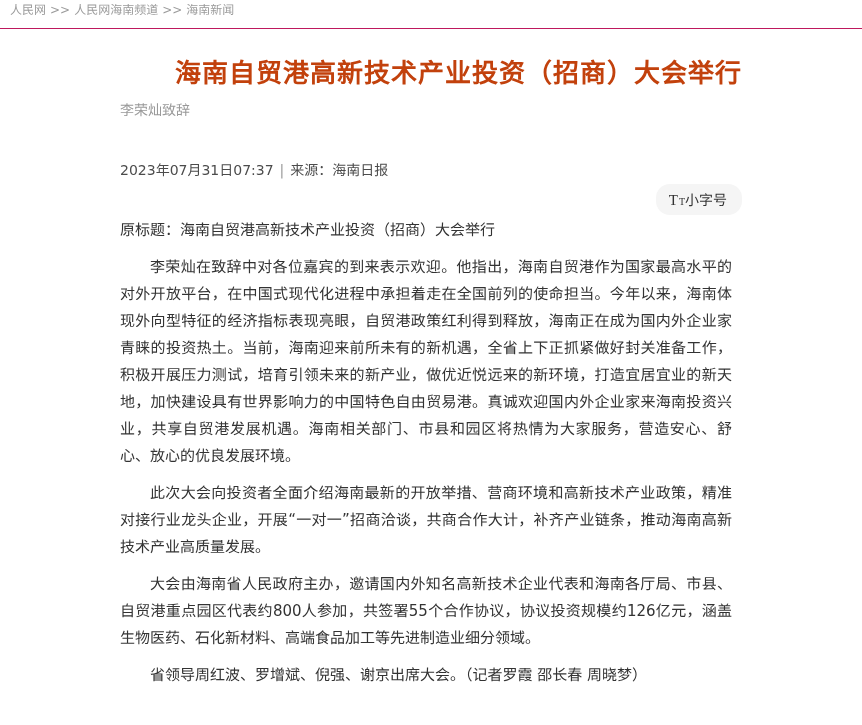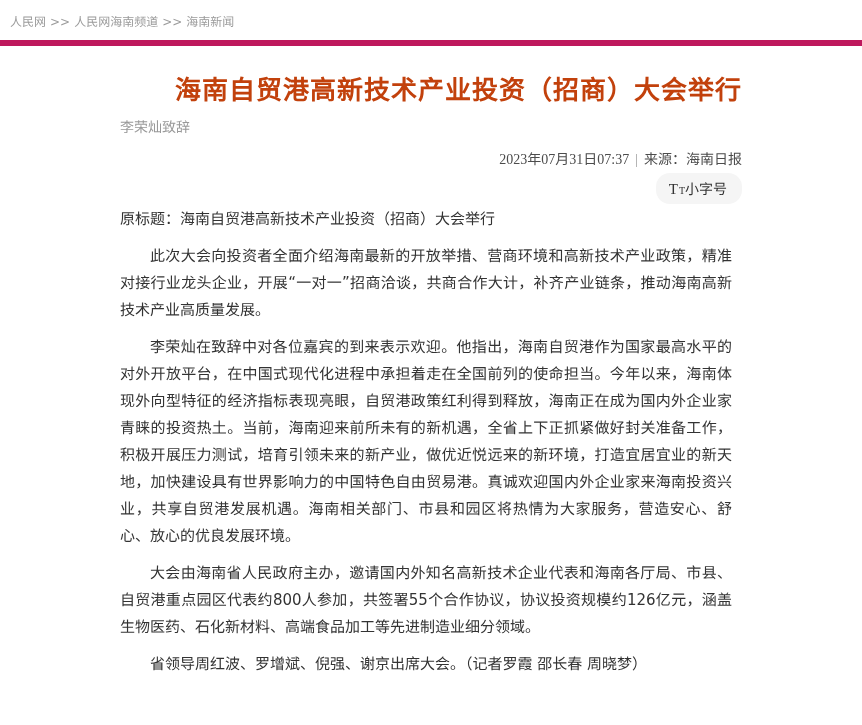--- a/index.html
+++ b/index.html
@@ -12,22 +12,21 @@
     height: 725px;
     overflow: hidden;
     font-family: "DejaVu Sans", "Liberation Sans", sans-serif;
     color: #333333;
   }
   
   .breadcrumb {
     padding: 0 10px 11px 10px;
     font-size: 12px;
     color: #9b9b9b;
-    border-bottom: 6px solid #be185d;
-    margin-top: 12px;
+    border-bottom: 1px solid #be185d;
   }
   .breadcrumb a {
     color: #9b9b9b;
     text-decoration: none;
     cursor: pointer;
   }
   .breadcrumb .sep {
     margin: 0 4px;
     color: #9b9b9b;
   }
@@ -45,25 +44,24 @@
     color: #c2410c;
     letter-spacing: 1px;
   }
   .article-subtitle {
     margin-top: 9px;
     text-align: left;
     font-size: 14px;
     color: #999999;
   }
   .article-meta {
-    margin-top: 12px;
-    text-align: right;
+    margin-top: 40px;
+    text-align: left;
     font-size: 14px;
     color: #4c4c4c;
-    font-family: Liberation Serif, serif;
   }
   .article-meta .meta-sep {
     margin: 0 6px;
     color: #999999;
   }
   .article-meta a {
     color: #4c4c4c;
     text-decoration: none;
     cursor: pointer;
   }
@@ -135,19 +133,19 @@
   <div class="toolbar">
     <button class="font-size-btn">
       <span class="t-big">T</span>
         <span class="t-small">T</span>
         <span class="t-label">小字号</span>
     </button>
   </div>
 
   <div class="article-body">
     <p class="no-indent">原标题：海南自贸港高新技术产业投资（招商）大会举行</p>
+    <p>李荣灿在致辞中对各位嘉宾的到来表示欢迎。他指出，海南自贸港作为国家最高水平的对外开放平台，在中国式现代化进程中承担着走在全国前列的使命担当。今年以来，海南体现外向型特征的经济指标表现亮眼，自贸港政策红利得到释放，海南正在成为国内外企业家青睐的投资热土。当前，海南迎来前所未有的新机遇，全省上下正抓紧做好封关准备工作，积极开展压力测试，培育引领未来的新产业，做优近悦远来的新环境，打造宜居宜业的新天地，加快建设具有世界影响力的中国特色自由贸易港。真诚欢迎国内外企业家来海南投资兴业，共享自贸港发展机遇。海南相关部门、市县和园区将热情为大家服务，营造安心、舒心、放心的优良发展环境。</p>
     <p>此次大会向投资者全面介绍海南最新的开放举措、营商环境和高新技术产业政策，精准对接行业龙头企业，开展“一对一”招商洽谈，共商合作大计，补齐产业链条，推动海南高新技术产业高质量发展。</p>
-    <p>李荣灿在致辞中对各位嘉宾的到来表示欢迎。他指出，海南自贸港作为国家最高水平的对外开放平台，在中国式现代化进程中承担着走在全国前列的使命担当。今年以来，海南体现外向型特征的经济指标表现亮眼，自贸港政策红利得到释放，海南正在成为国内外企业家青睐的投资热土。当前，海南迎来前所未有的新机遇，全省上下正抓紧做好封关准备工作，积极开展压力测试，培育引领未来的新产业，做优近悦远来的新环境，打造宜居宜业的新天地，加快建设具有世界影响力的中国特色自由贸易港。真诚欢迎国内外企业家来海南投资兴业，共享自贸港发展机遇。海南相关部门、市县和园区将热情为大家服务，营造安心、舒心、放心的优良发展环境。</p>
     <p>大会由海南省人民政府主办，邀请国内外知名高新技术企业代表和海南各厅局、市县、自贸港重点园区代表约800人参加，共签署55个合作协议，协议投资规模约126亿元，涵盖生物医药、石化新材料、高端食品加工等先进制造业细分领域。</p>
     <p>省领导周红波、罗增斌、倪强、谢京出席大会。（记者罗霞 邵长春 周晓梦）</p>
   </div>
 
 </div>
 
 </body></html>

